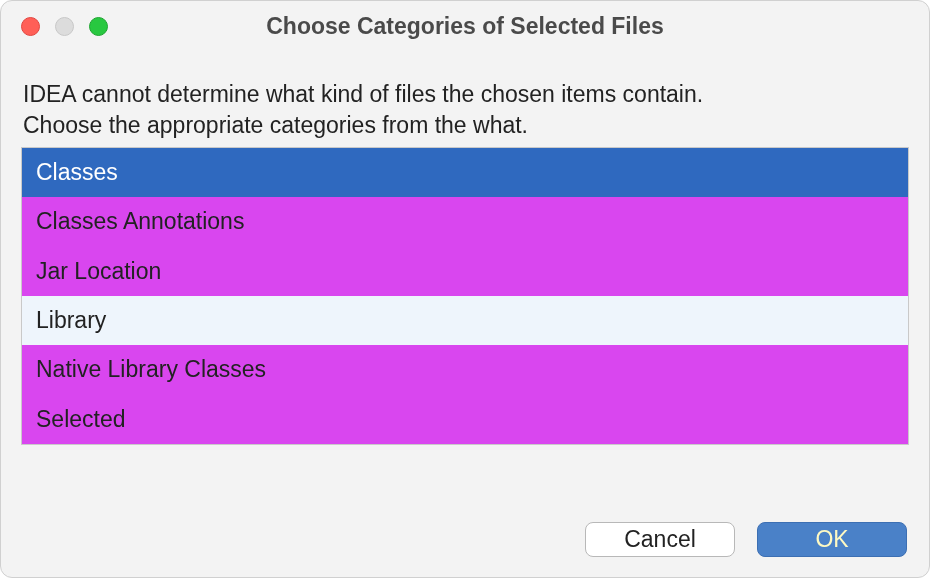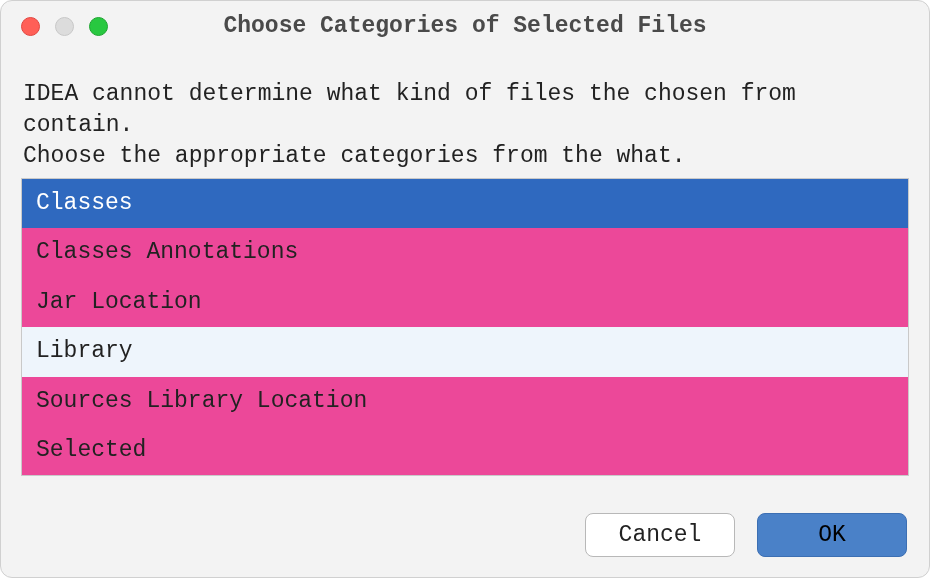--- a/index.html
+++ b/index.html
@@ -1,15 +1,15 @@
 <!DOCTYPE html>
 <html><head>
 <meta charset="utf-8">
 <style>
-  * { box-sizing: border-box; font-family: Liberation Mono, monospace; }
+  * { box-sizing: border-box; }
   html, body {
     margin: 0; padding: 0;
     width: 930px; height: 578px;
     font-family: -apple-system, "Helvetica Neue", Arial, sans-serif;
     background: #fff;
   }
   .window {
     width: 930px; height: 578px;
     background: #f3f3f3;
     border: 1px solid #d0d0d0;
@@ -45,21 +45,21 @@
   }
   .message {
     font-size: 23px;
     font-weight: 400;
     color: #222;
     line-height: 1.35;
     margin: 0 0 6px 2px;
   }
   .list {
     border: 1px solid #c9c9c9;
-    background: #ec4899;
+    background: #d946ef;
   }
   .list-item {
     font-size: 23px;
     color: #222;
     padding: 8px 14px;
     line-height: 1.45;
     cursor: default;
   }
   .list-item.selected {
     background: #2f69bf;
@@ -70,74 +70,74 @@
   }
   .buttons {
     position: absolute;
     right: 22px;
     bottom: 20px;
     display: flex;
     gap: 22px;
   }
   .btn {
     min-width: 150px;
-    height: 44px;
+    height: 35px;
     font-size: 23px;
     border-radius: 8px;
     display: flex;
     align-items: center;
     justify-content: center;
     cursor: default;
   }
   .btn.secondary {
     background: #fff;
     border: 1px solid #b8b8b8;
     color: #222;
   }
   .btn.primary {
     background: #4a81c8;
     border: 1px solid #3c6fb3;
-    color: #000000;
+    color: #fef9c3;
   }
 </style>
 </head>
 <body>
 
 <div class="window">
 
   <div class="titlebar">
     <div class="traffic-lights">
       <div class="tl red"></div>
       <div class="tl yellow"></div>
       <div class="tl green"></div>
     </div>
     <div class="title">Choose Categories of Selected Files</div>
   </div>
 
   <div class="body">
     <p class="message">
-      <span>IDEA cannot determine what kind of files the chosen from contain.</span><br>
+      <span>IDEA cannot determine what kind of files the chosen items contain.</span><br>
       <span>Choose the appropriate categories from the what.</span>
     </p>
 
     <div class="list">
       <div class="list-item selected">
         <span>Classes</span>
       </div>
       <div class="list-item">
         <span>Classes Annotations</span>
       </div>
       <div class="list-item">
         <span>Jar Location</span>
       </div>
       <div class="list-item hover">
         <span>Library</span>
       </div>
       <div class="list-item">
-        <span>Sources Library Location</span>
+        <span>Native Library Classes</span>
       </div>
       <div class="list-item">
         <span>Selected</span>
       </div>
     </div>
   </div>
 
   <div class="buttons">
     <div class="btn secondary">
       <span>Cancel</span>

